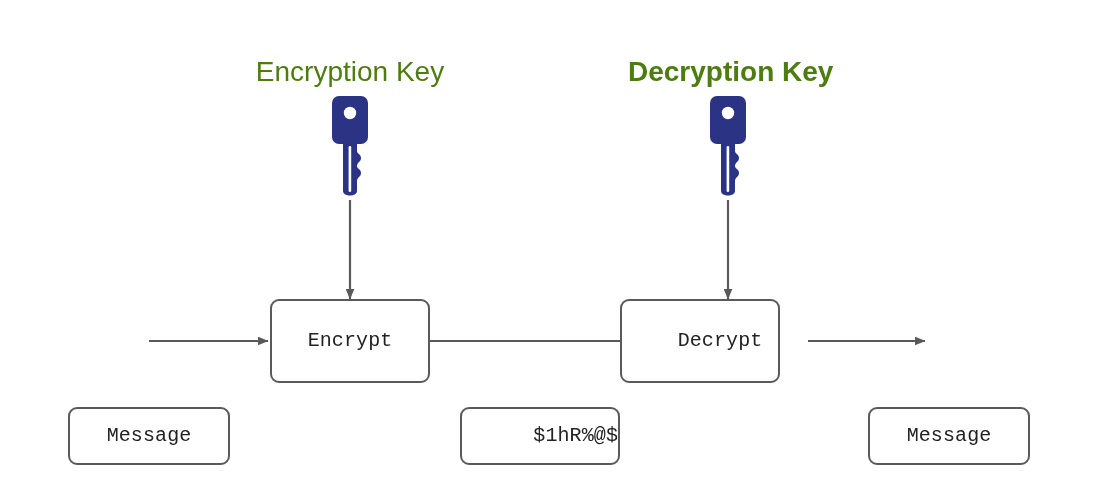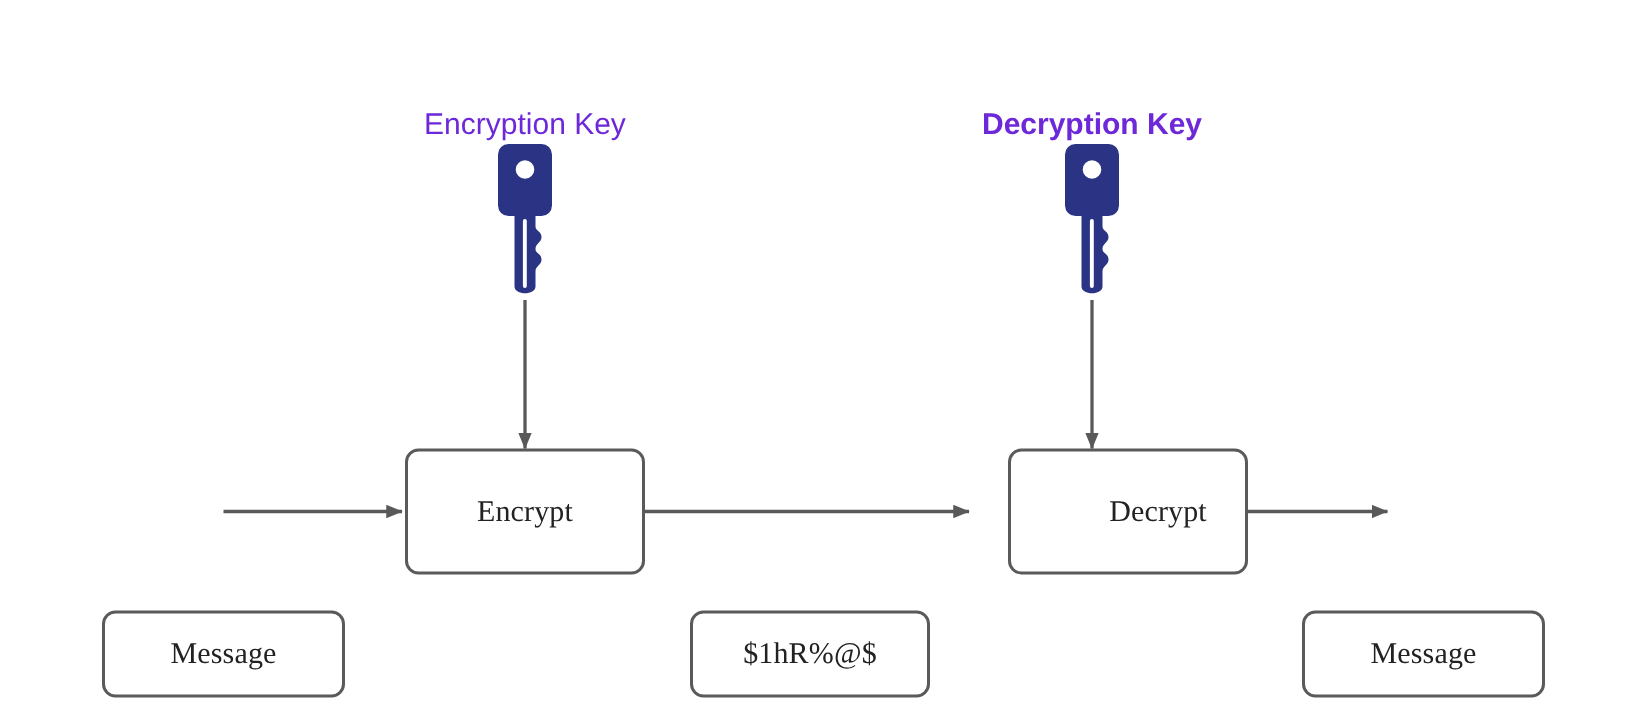--- a/index.html
+++ b/index.html
@@ -29,45 +29,44 @@
     position: absolute;
     box-sizing: border-box;
     border: 2px solid #5A5A5A;
     border-radius: 9px;
     background: #ffffff;
     display: flex;
     align-items: center;
     justify-content: center;
     color: #222222;
     font-size: 20px;
-    font-family: Liberation Serif, serif;
+    font-family: Liberation Mono, monospace;
     line-height: 1;
     letter-spacing: 0.1px;
   }
   .box-label {
     display: block;
     white-space: nowrap;
   }
   .proc-box {
     width: 160px;
     height: 84px;
   }
   .data-box {
     height: 58px;
     margin-top: 24px;
   }
   .key-label {
     position: absolute;
-    color: #6d28d9;
-    font-size: 20px;
+    color: #4d7c0f;
+    font-size: 28px;
     font-family: "Liberation Sans", sans-serif;
     white-space: nowrap;
     text-align: center;
     line-height: 1;
-    margin-top: 15px;
   }
   .key-icon {
     position: absolute;
   }
 </style>
 </head>
 <body>
 
 <div id="canvas">
 
@@ -130,29 +129,29 @@
   </svg>
 
   <div class="key-label" style="left:250px; top:58px; width:200px;">Encryption Key</div>
 
   <div class="key-label" style="left:628px; top:58px; width:200px;font-weight:bold;">Decryption Key</div>
 
   <div class="node-box proc-box" style="left:270px; top:299px;">
     <span class="box-label">Encrypt</span>
   </div>
 
-  <div class="node-box proc-box" style="left:672px; top:299px;padding-left:40px;">
+  <div class="node-box proc-box" style="left:620px; top:299px;padding-left:40px;">
     <span class="box-label">Decrypt</span>
   </div>
 
   <div class="node-box data-box" style="left:68px; top:383px; width:162px;">
     <span class="box-label">Message</span>
   </div>
 
-  <div class="node-box data-box" style="left:460px; top:383px; width:160px;">
+  <div class="node-box data-box" style="left:460px; top:383px; width:160px;justify-content:flex-end;">
     <span class="box-label">$1hR%@$</span>
   </div>
 
   <div class="node-box data-box" style="left:868px; top:383px; width:162px;">
     <span class="box-label">Message</span>
   </div>
 
 </div>
 
 </body></html>

